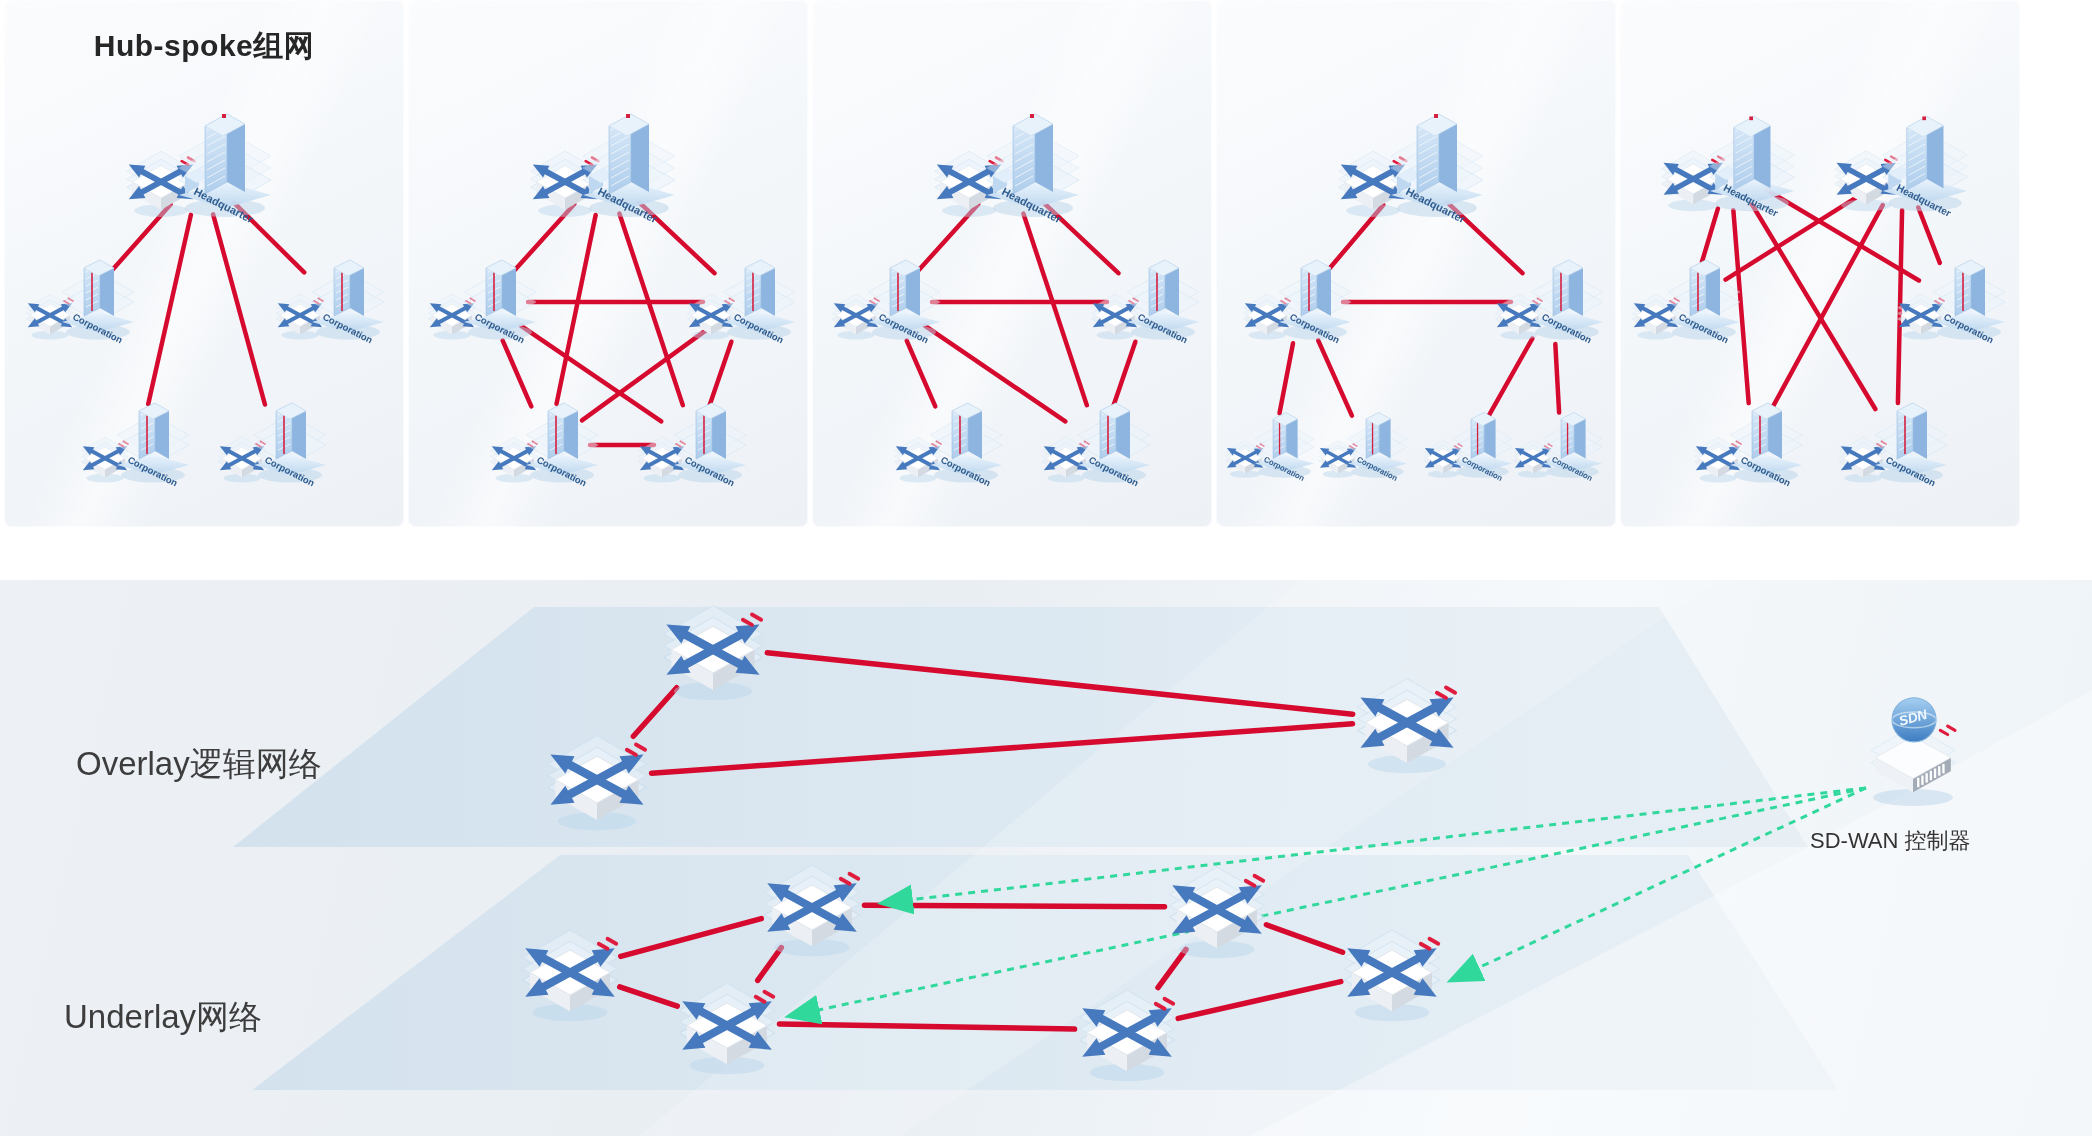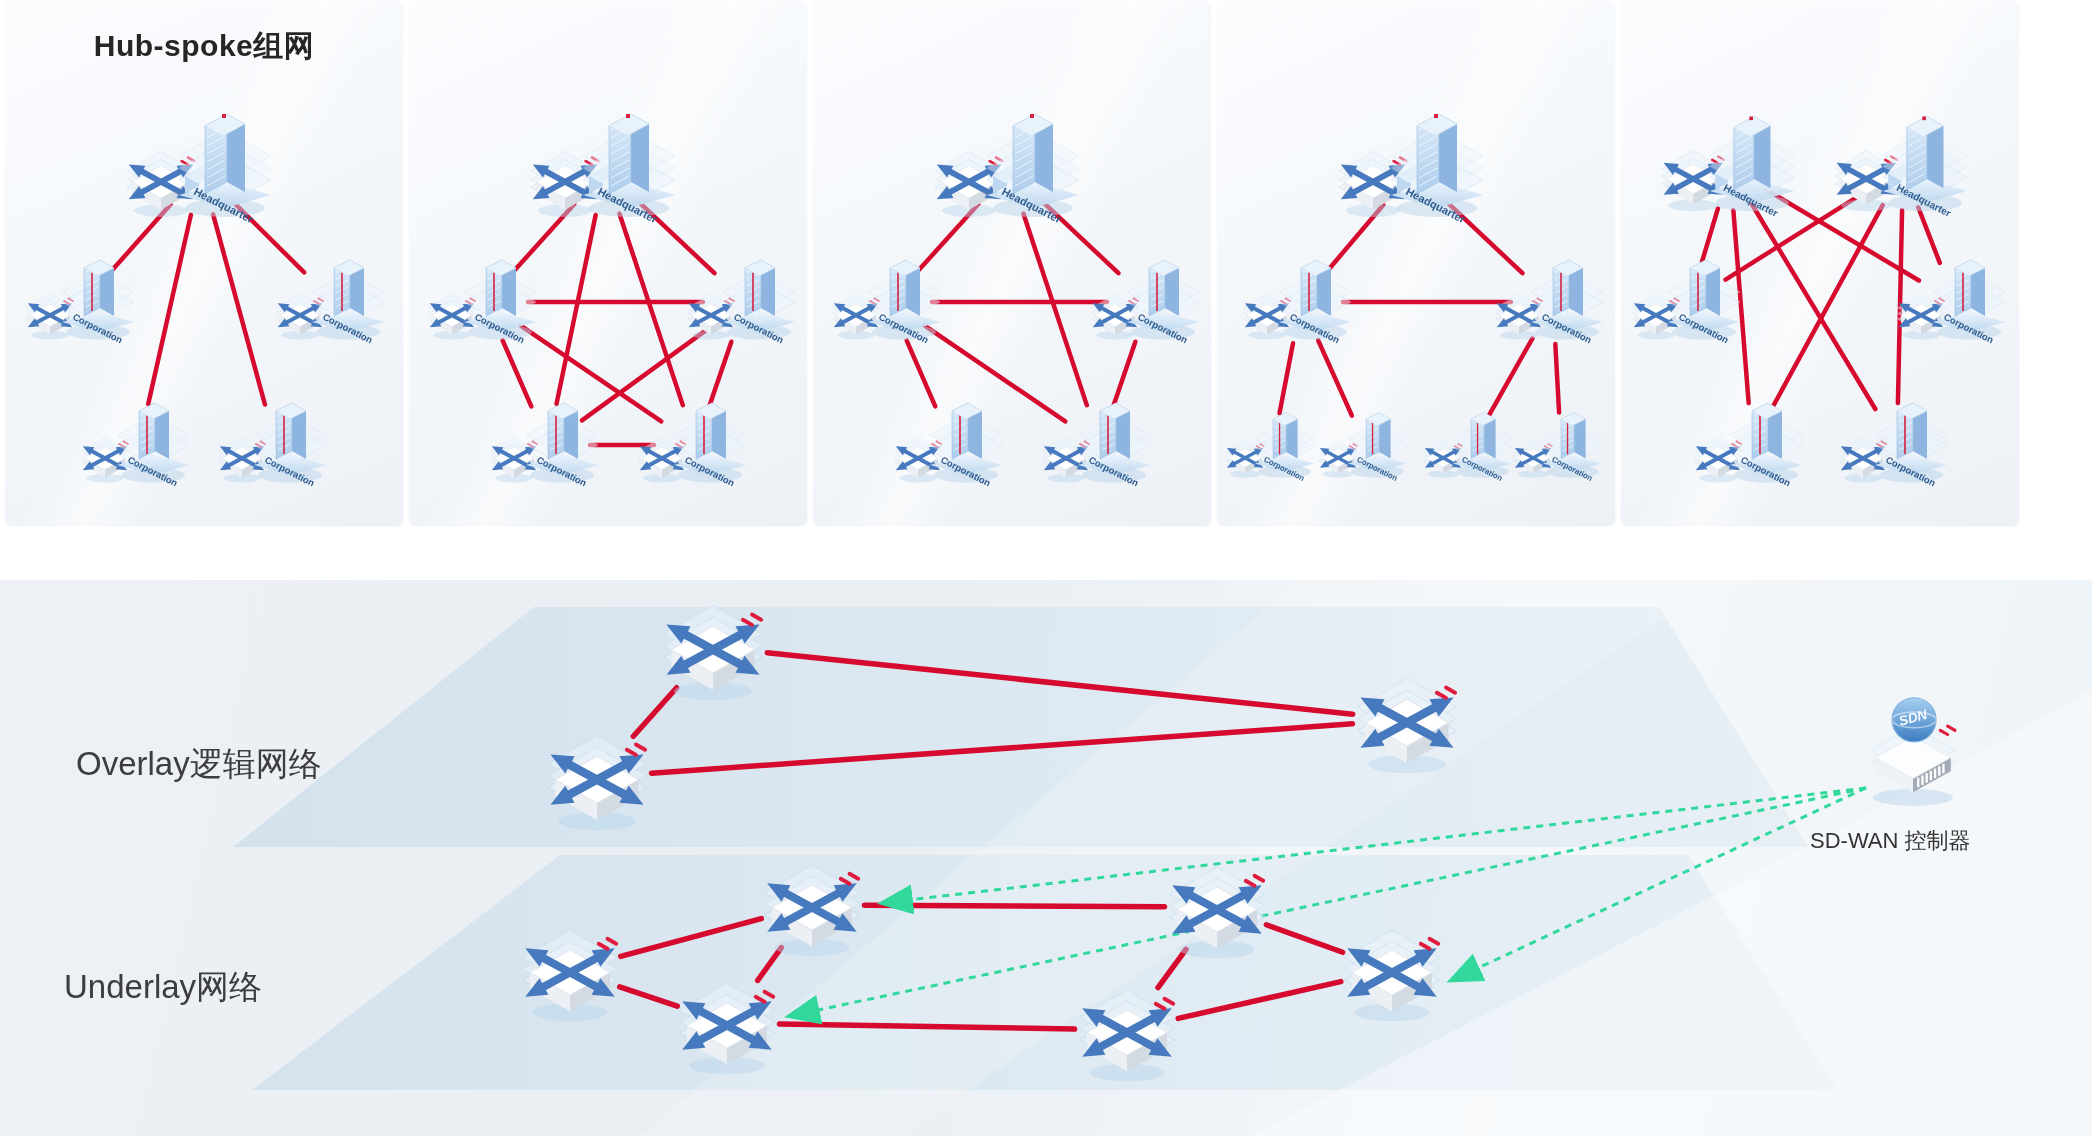--- a/index.html
+++ b/index.html
@@ -14,21 +14,21 @@
         background:linear-gradient(115deg,rgba(255,255,255,0) 40%,rgba(255,255,255,0.55) 50%,rgba(255,255,255,0) 60%);}
   .card-title{position:relative;z-index:2;text-align:center;padding-top:26px;
         font-size:30px;font-weight:bold;color:#262626;letter-spacing:0.5px;}
   .card svg{position:absolute;left:0;top:0;z-index:1;}
   
   .lower-section{position:absolute;top:580px;left:0;width:2092px;height:556px;
         background:linear-gradient(103deg,#edf1f6 0%,#e9eef3 42%,#f4f8fb 72%,#eef3f7 100%);}
   .lower-section svg{position:absolute;left:0;top:0;}
   .plane-label{position:absolute;color:#3d3d3d;font-size:33px;white-space:nowrap;}
   .overlay-label{left:76px;top:742px;}
-  .underlay-label{left:64px;top:965px;}
+  .underlay-label{left:64px;top:995px;}
   .controller-label{left:1810px;top:826px;font-size:22px;color:#333;}
   .defs-holder{position:absolute;width:0;height:0;overflow:hidden;}
 </style>
 </head>
 <body>
 
 <svg class="defs-holder" aria-hidden="true">
   <defs>
     <linearGradient id="gBF" x1="0" y1="0" x2="0" y2="1">
       <stop offset="0" stop-color="#dcebf9"></stop>

